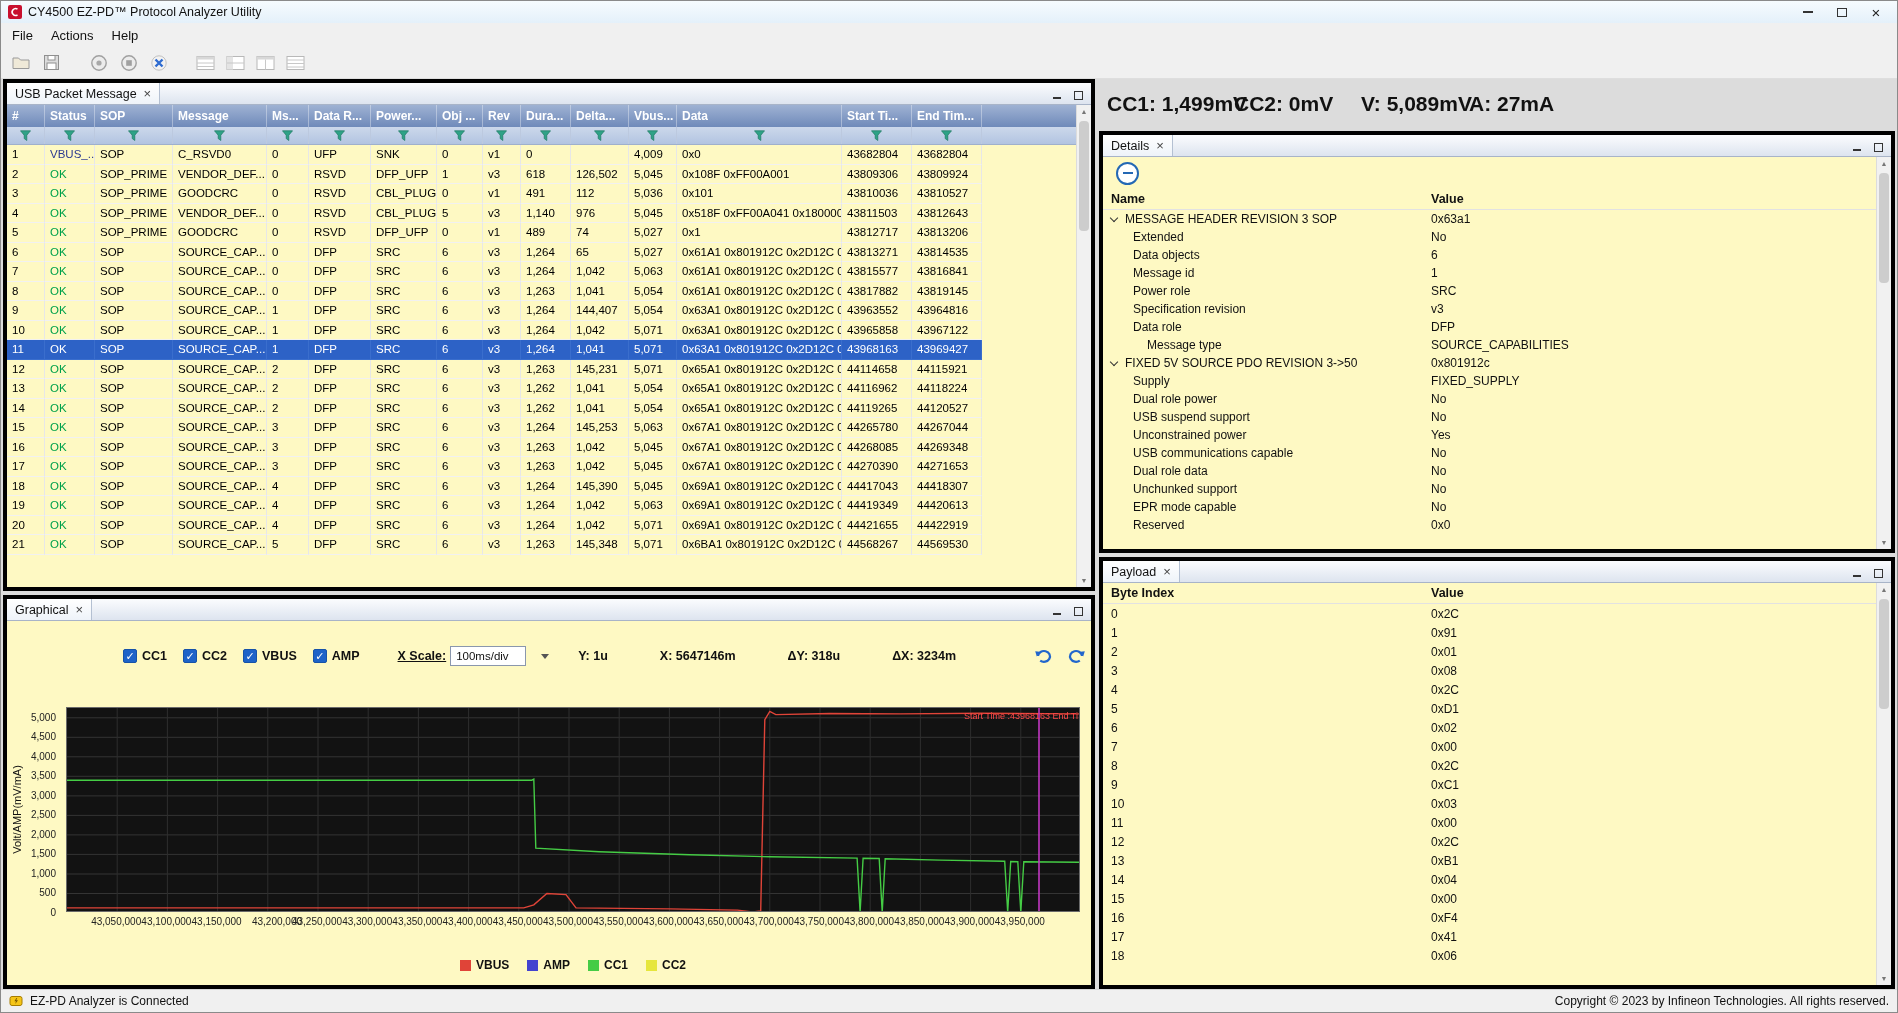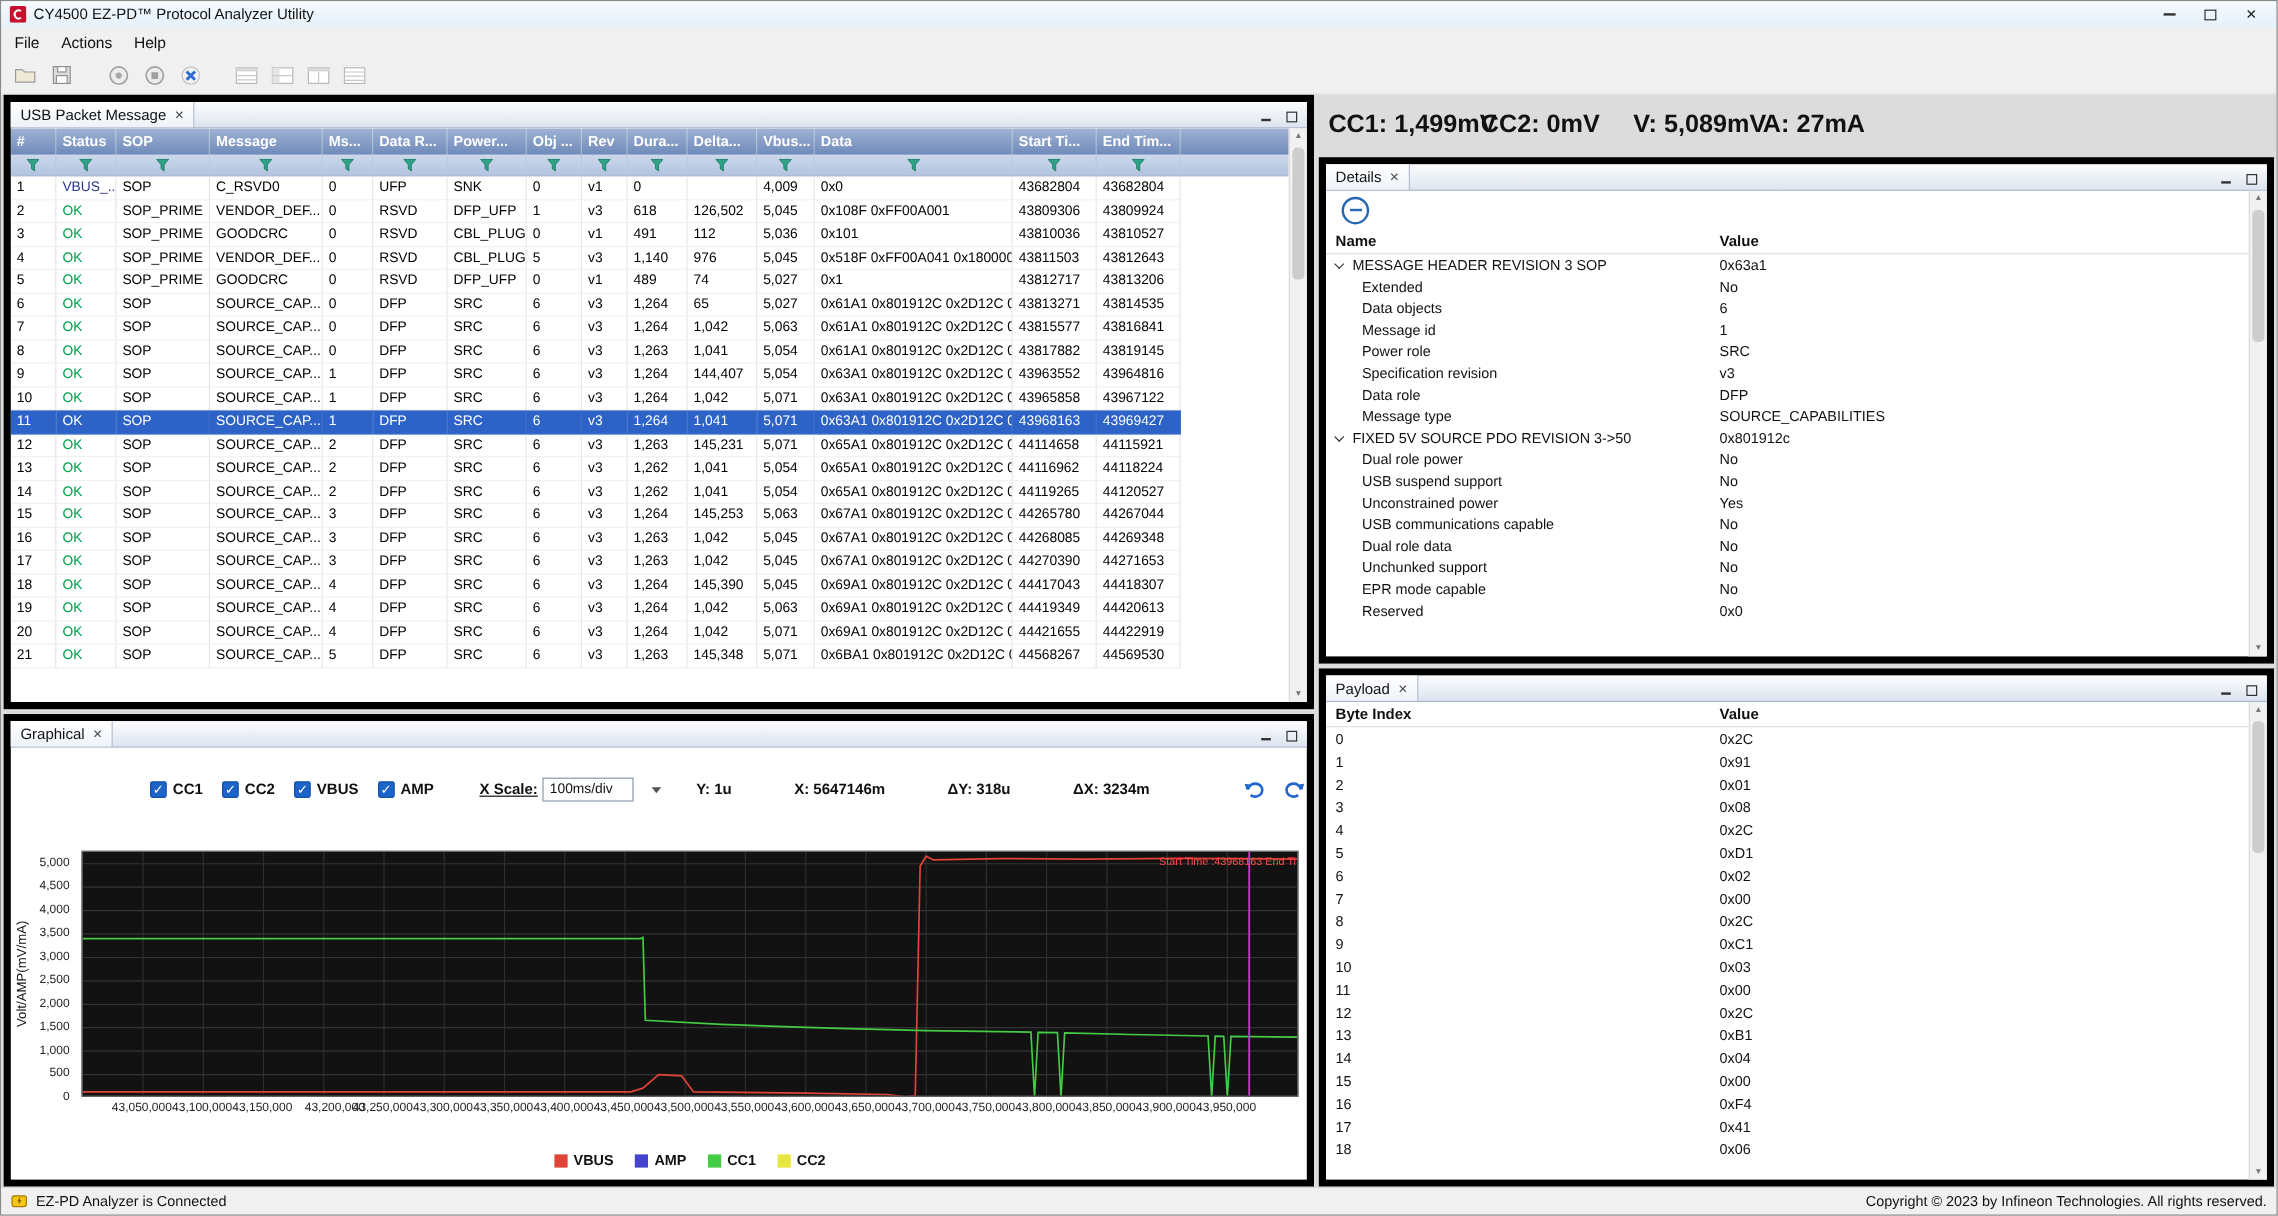--- a/index.html
+++ b/index.html
@@ -21,21 +21,21 @@
 
   
   .menubar { height:24px; display:flex; align-items:center; background:#f0f0f0; padding-left:2px; font-size:13px; }
   .menu-item { padding:2px 9px; }
   .toolbar { height:32px; display:flex; align-items:center; background:#f0f0f0; border-bottom:1px solid #dedede; padding-left:8px; gap:5px; }
   .tbtn { width:25px; height:25px; display:flex; align-items:center; justify-content:center; }
   .tgroup-gap { width:12px; }
 
   
   .main { position:absolute; top:78px; left:0; right:0; bottom:23px; background:#dcdcdc; }
-  .panel { position:absolute; background:#ffffff; border:6px solid #000000; }
+  .panel { position:absolute; background:#fef9c3; border:4px solid #000000; }
   .usb-panel   { left:2px; top:0; width:1092px; height:512px; }
   .graph-panel { left:2px; top:516px; width:1092px; height:394px; }
   .details-panel { left:1098px; top:52px; width:796px; height:422px; }
   .payload-panel { left:1098px; top:478px; width:796px; height:432px; }
 
   .readings { position:absolute; left:1098px; top:0; width:796px; height:50px; display:flex; align-items:center; padding-left:8px; font-size:21px; font-weight:bold; }
   .reading { display:inline-block; width:127px; white-space:nowrap; }
   .reading:nth-child(3){ width:108px; }
   .reading:last-child{ width:auto; }
 
@@ -912,31 +912,37 @@
               </div>
               <div class="dval">v3</div>
             </div>
             <div class="drow">
               <div class="dname" style="padding-left: 30px;">
                 <span>Data role</span>
               </div>
               <div class="dval">DFP</div>
             </div>
             <div class="drow">
-              <div class="dname" style="padding-left: 30px;">
+              <div class="dname" style="padding-left: 44px;">
                 <span>Message type</span>
               </div>
               <div class="dval">SOURCE_CAPABILITIES</div>
             </div>
             <div class="drow">
               <div class="dname" style="padding-left: 8px;">
                 <span class="chev"></span>
                 <span>FIXED 5V SOURCE PDO REVISION 3-&gt;50</span>
               </div>
               <div class="dval">0x801912c</div>
+            </div>
+            <div class="drow">
+              <div class="dname" style="padding-left: 30px;">
+                <span>Supply</span>
+              </div>
+              <div class="dval">FIXED_SUPPLY</div>
             </div>
             <div class="drow">
               <div class="dname" style="padding-left: 30px;">
                 <span>Dual role power</span>
               </div>
               <div class="dval">No</div>
             </div>
             <div class="drow">
               <div class="dname" style="padding-left: 30px;">
                 <span>USB suspend support</span>

